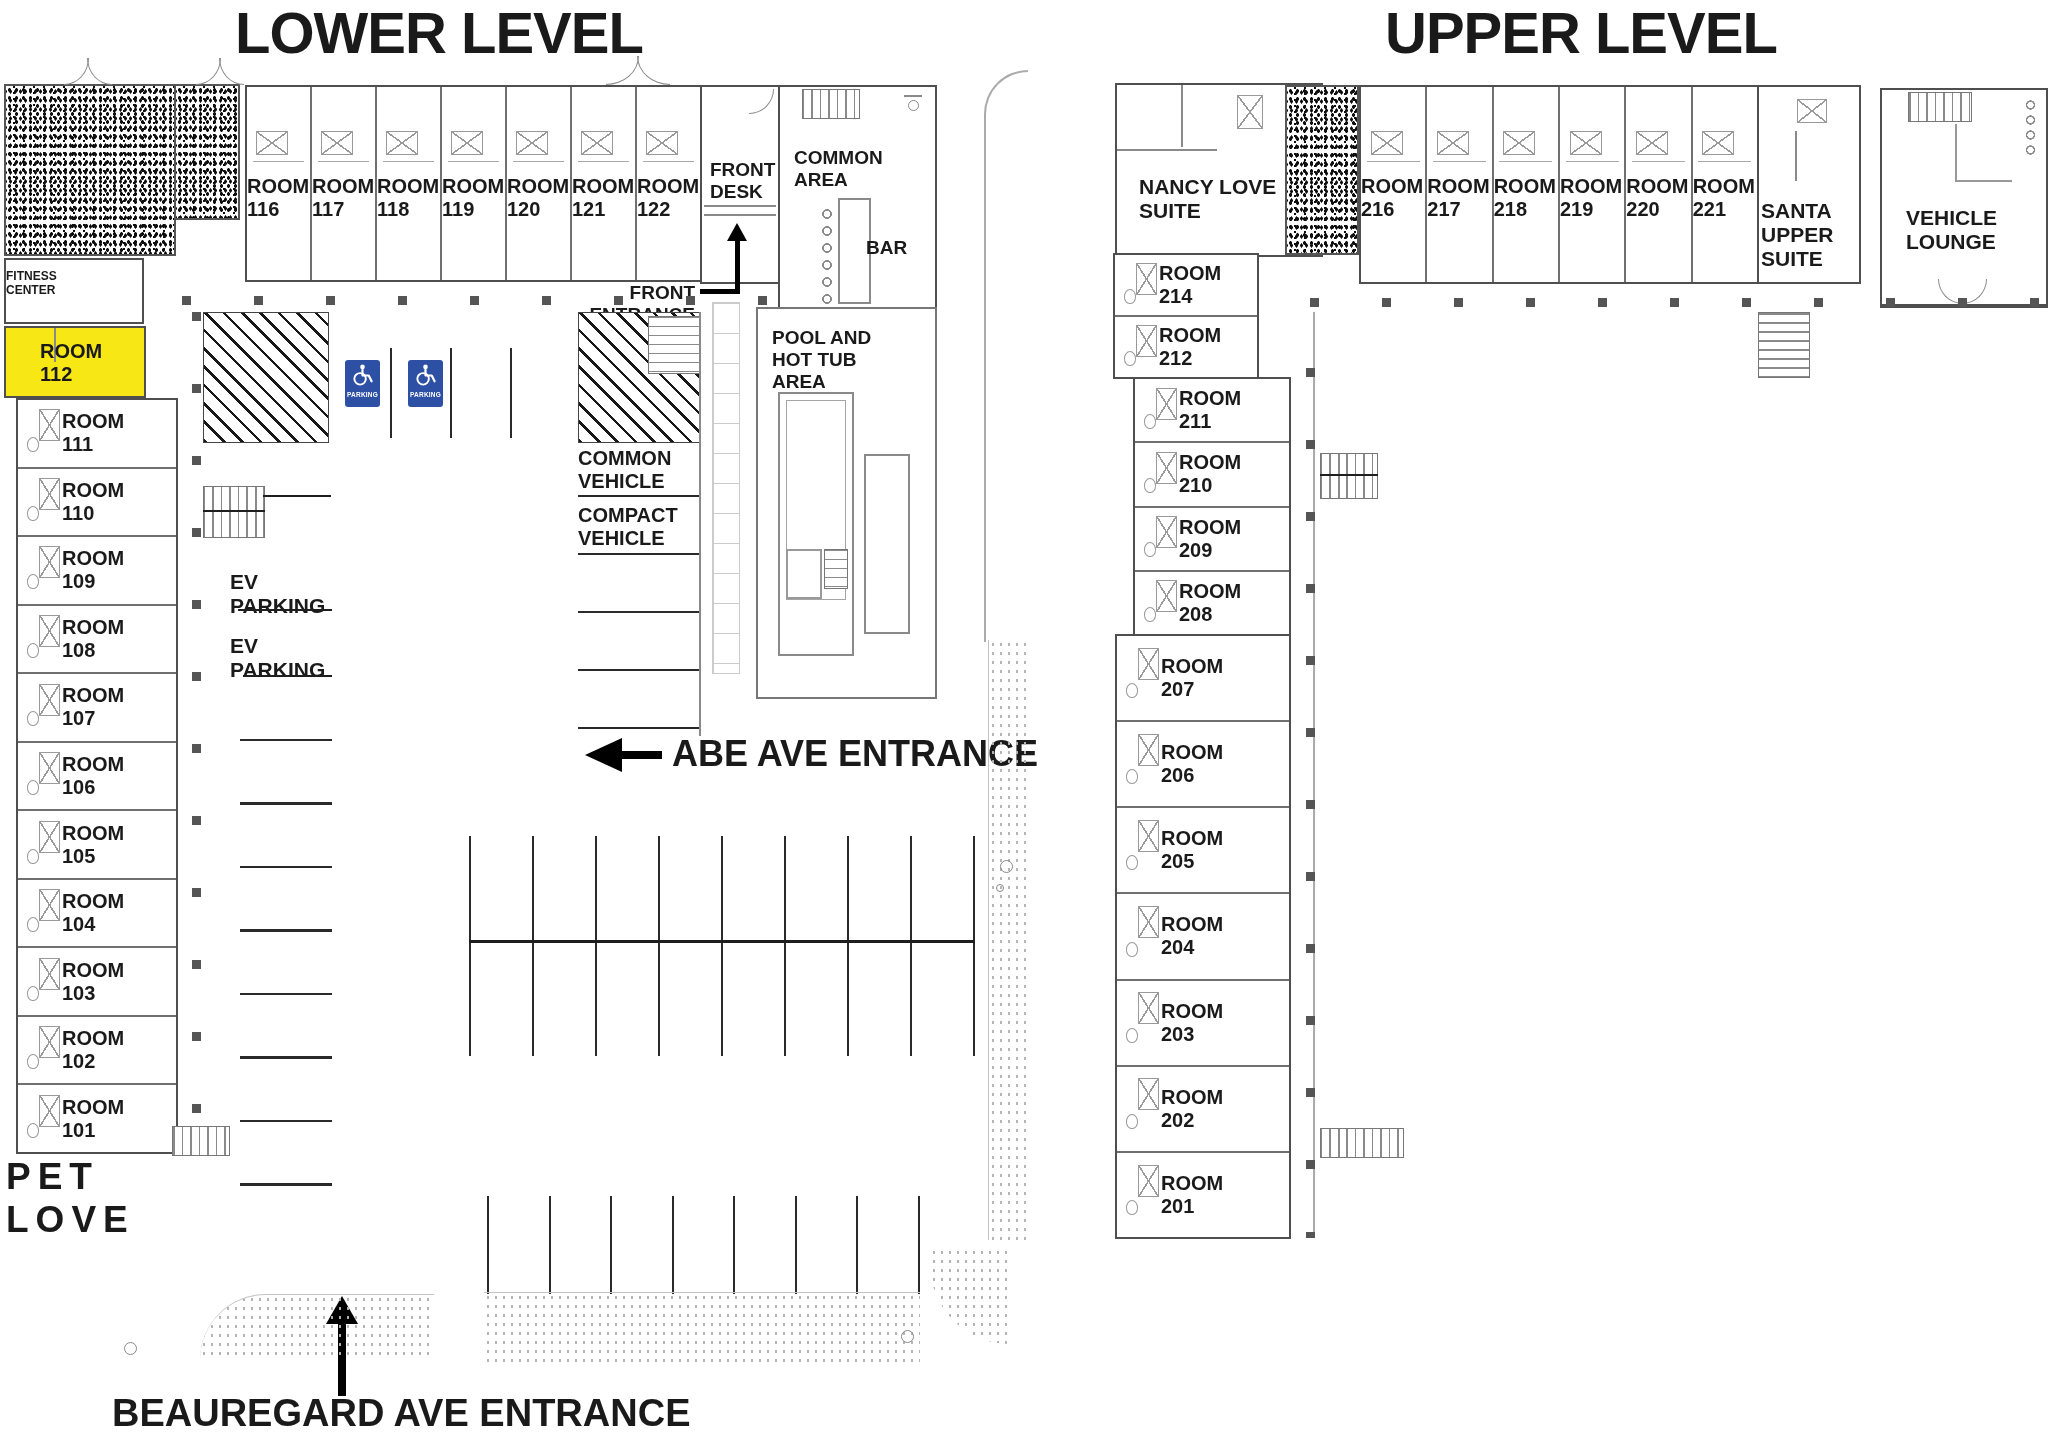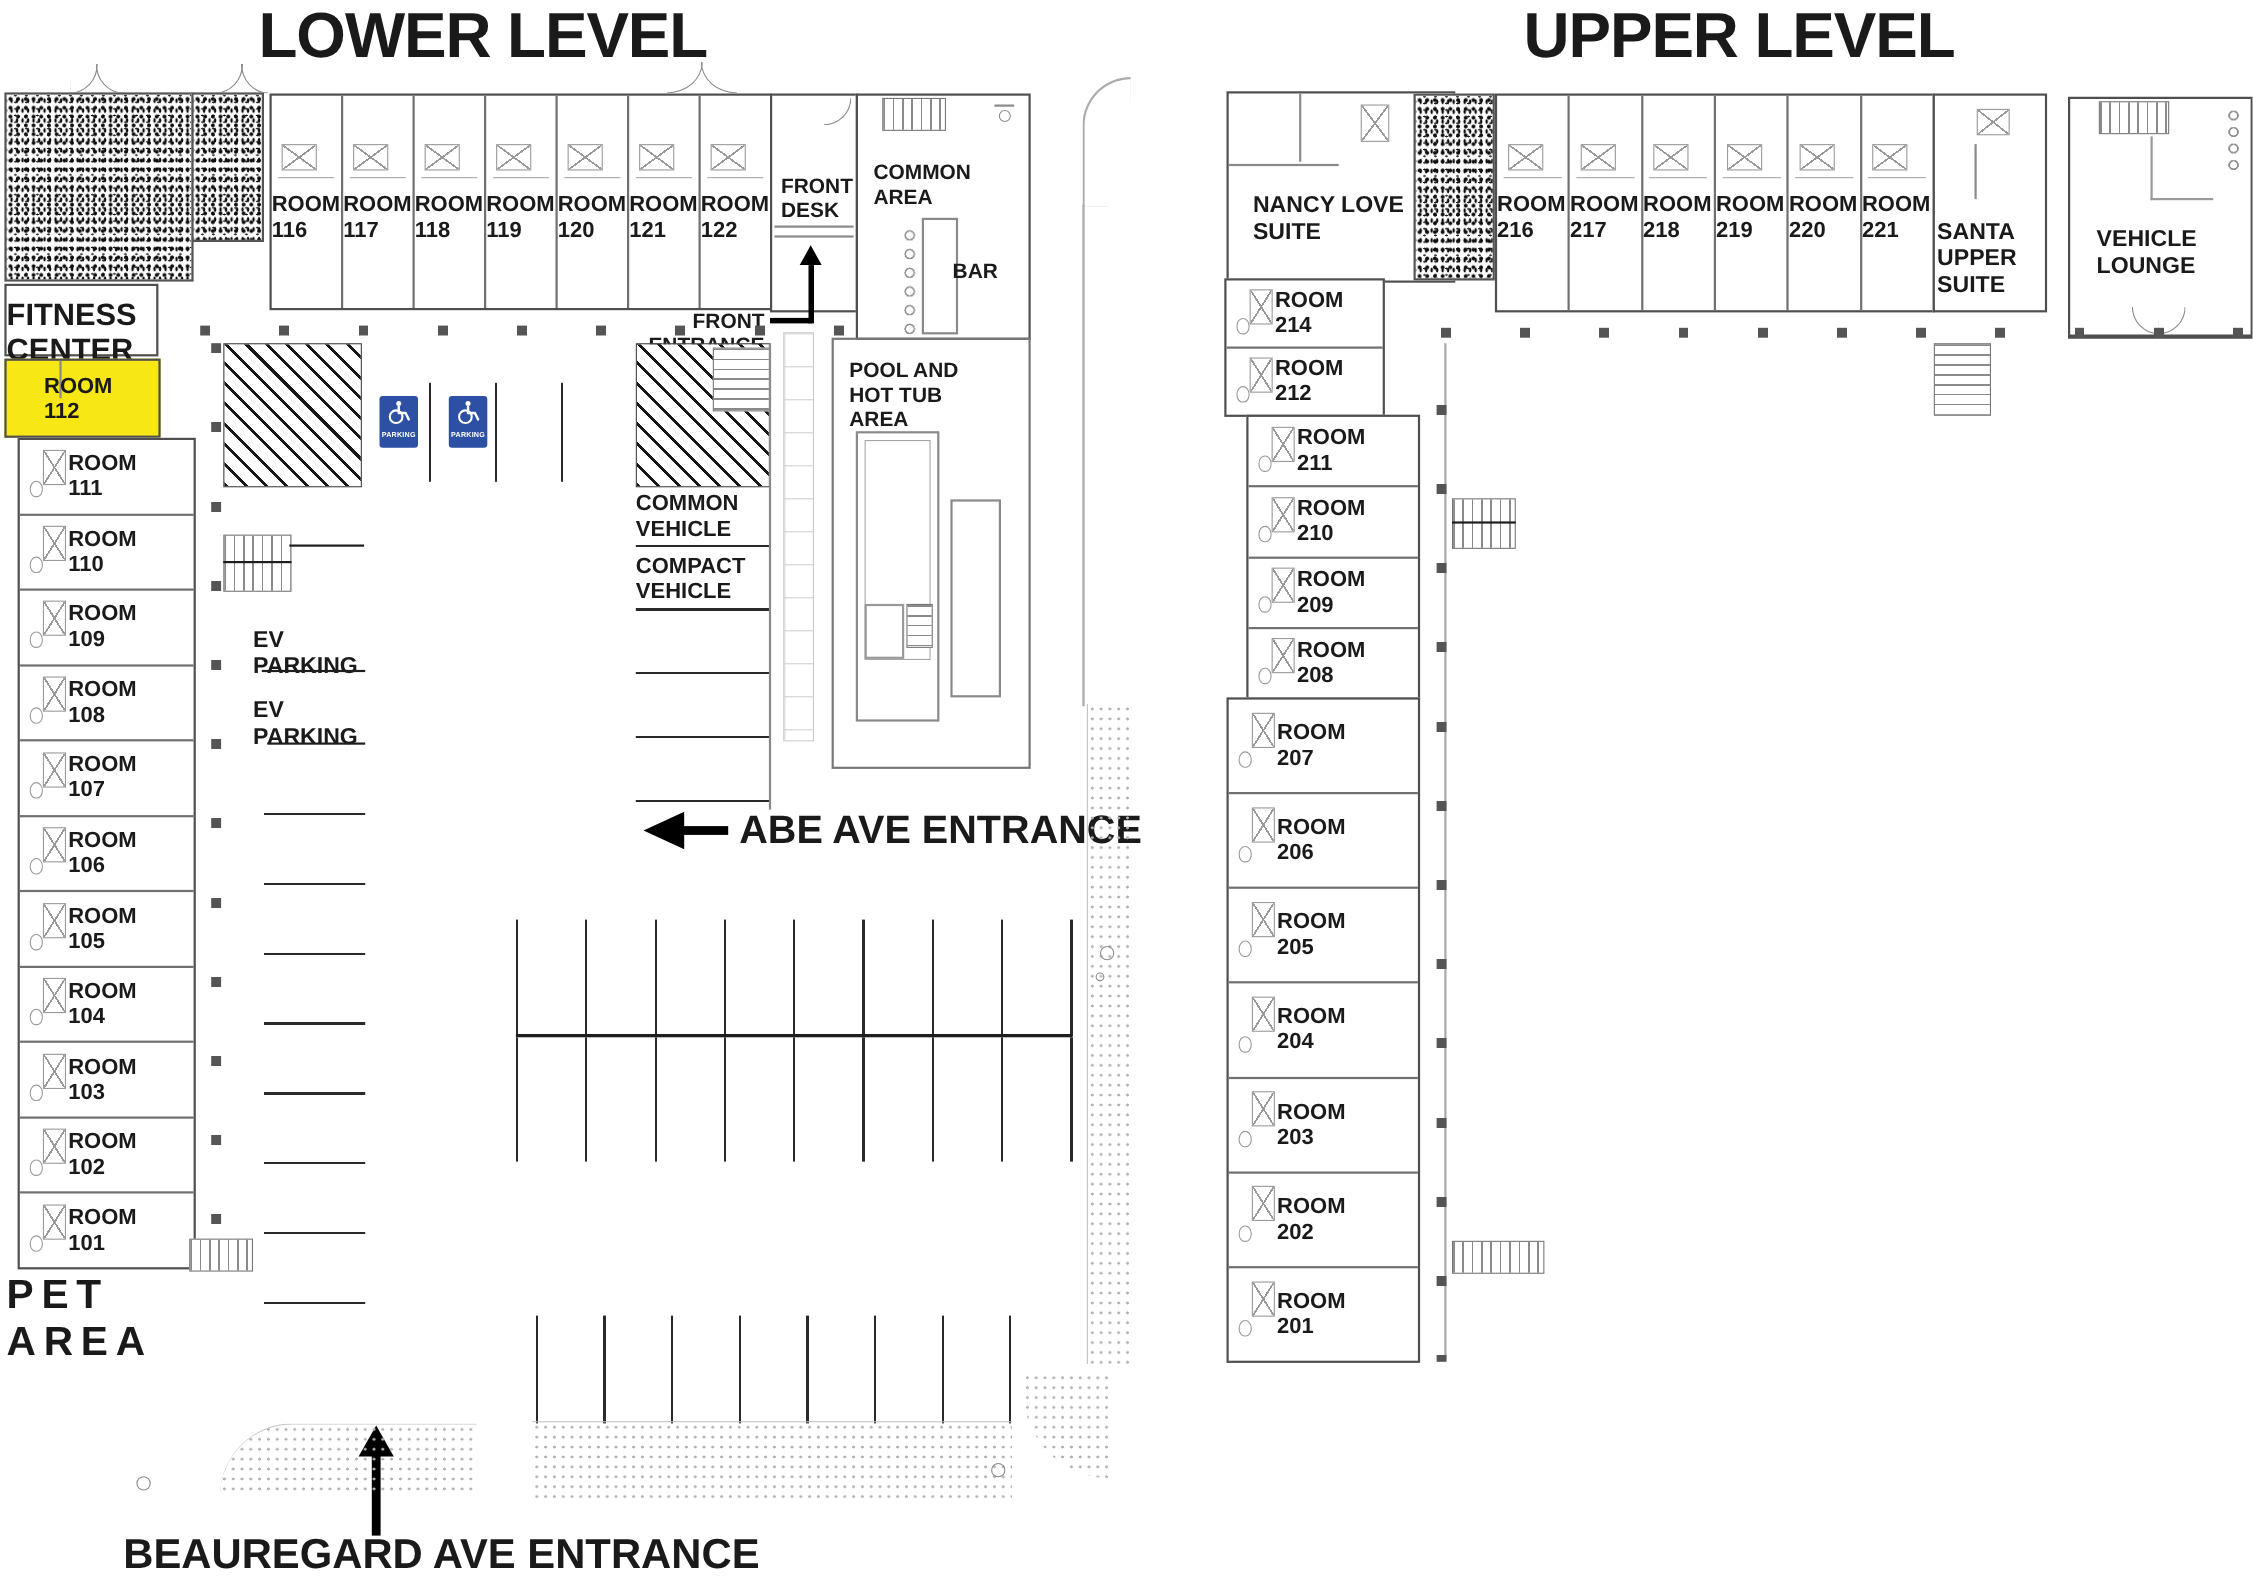--- a/index.html
+++ b/index.html
@@ -68,21 +68,21 @@
 
   <div class="lbl ttl" style="left:235px; top:0; width:470px;">LOWER LEVEL</div>
 
   <div class="abs squig" style="left:4px; top:84px; width:172px; height:172px;"></div>
   <div class="abs squig" style="left:174px; top:84px; width:66px; height:136px;"></div>
   <div class="doors" style="left:64px; top:58px; width:48px; height:26px;"></div>
   <div class="doors" style="left:196px; top:58px; width:48px; height:26px;"></div>
   <div class="doors" style="left:606px; top:56px; width:64px; height:28px;"></div>
 
   <div class="box" style="left:4px; top:258px; width:140px; height:66px;">
-    <div class="lbl" style="left:0; right:0; top:10px; font-size:28px;">FITNESS
+    <div class="lbl" style="left:0; right:0; top:10px; font-size:12px;">FITNESS
 CENTER</div>
   </div>
 
   <div class="box" style="left:4px; top:326px; width:142px; height:72px; background:#f7e714;">
     <div class="wline" style="left:48px; top:0; width:1.5px; height:34px;"></div>
     <div class="lbl" style="left:34px; right:4px; top:12px; font-size:20px;">ROOM
 112</div>
   </div>
 
   <div class="room-col" style="left:16px; top:398px; width:162px; height:756px;">
@@ -125,21 +125,21 @@
     <div class="room-l">
         <div class="lbl">ROOM
 102</div>
       </div>
     <div class="room-l">
         <div class="lbl">ROOM
 101</div>
       </div>
   </div>
 
-  <div class="lbl" style="left:6px; top:1156px; width:210px; font-size:37px; letter-spacing:7px; text-align:left;">PET AREA</div>
+  <div class="lbl" style="left:6px; top:1156px; width:210px; font-size:37px; letter-spacing:7px; text-align:left;">PET LOVE</div>
   <div class="abs run-h" style="left:172px; top:1126px; width:58px; height:30px;"></div>
 
   <div class="room-row" style="left:245px; top:85px; width:457px; height:197px;">
     <div class="room-t">
         <div class="lbl">ROOM
 116</div>
       </div>
     <div class="room-t">
         <div class="lbl">ROOM
 117</div>

